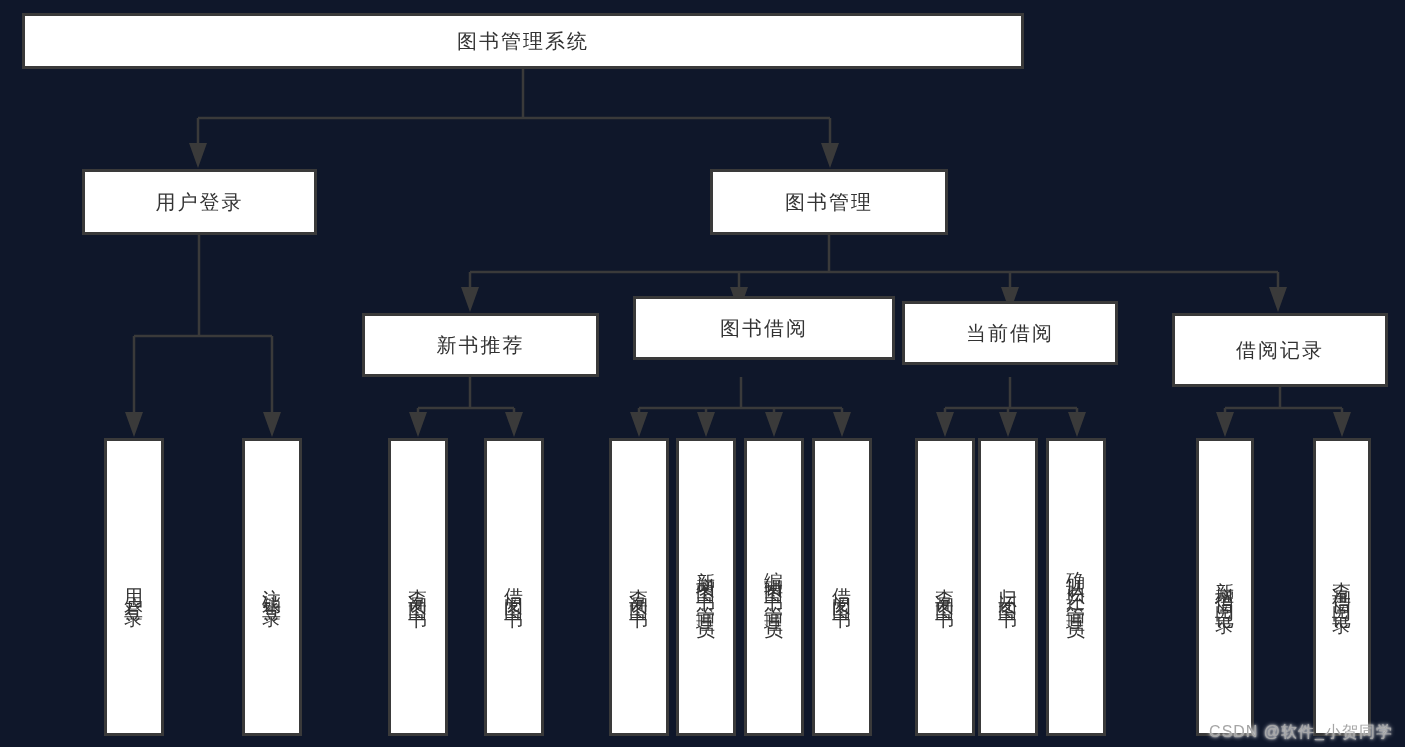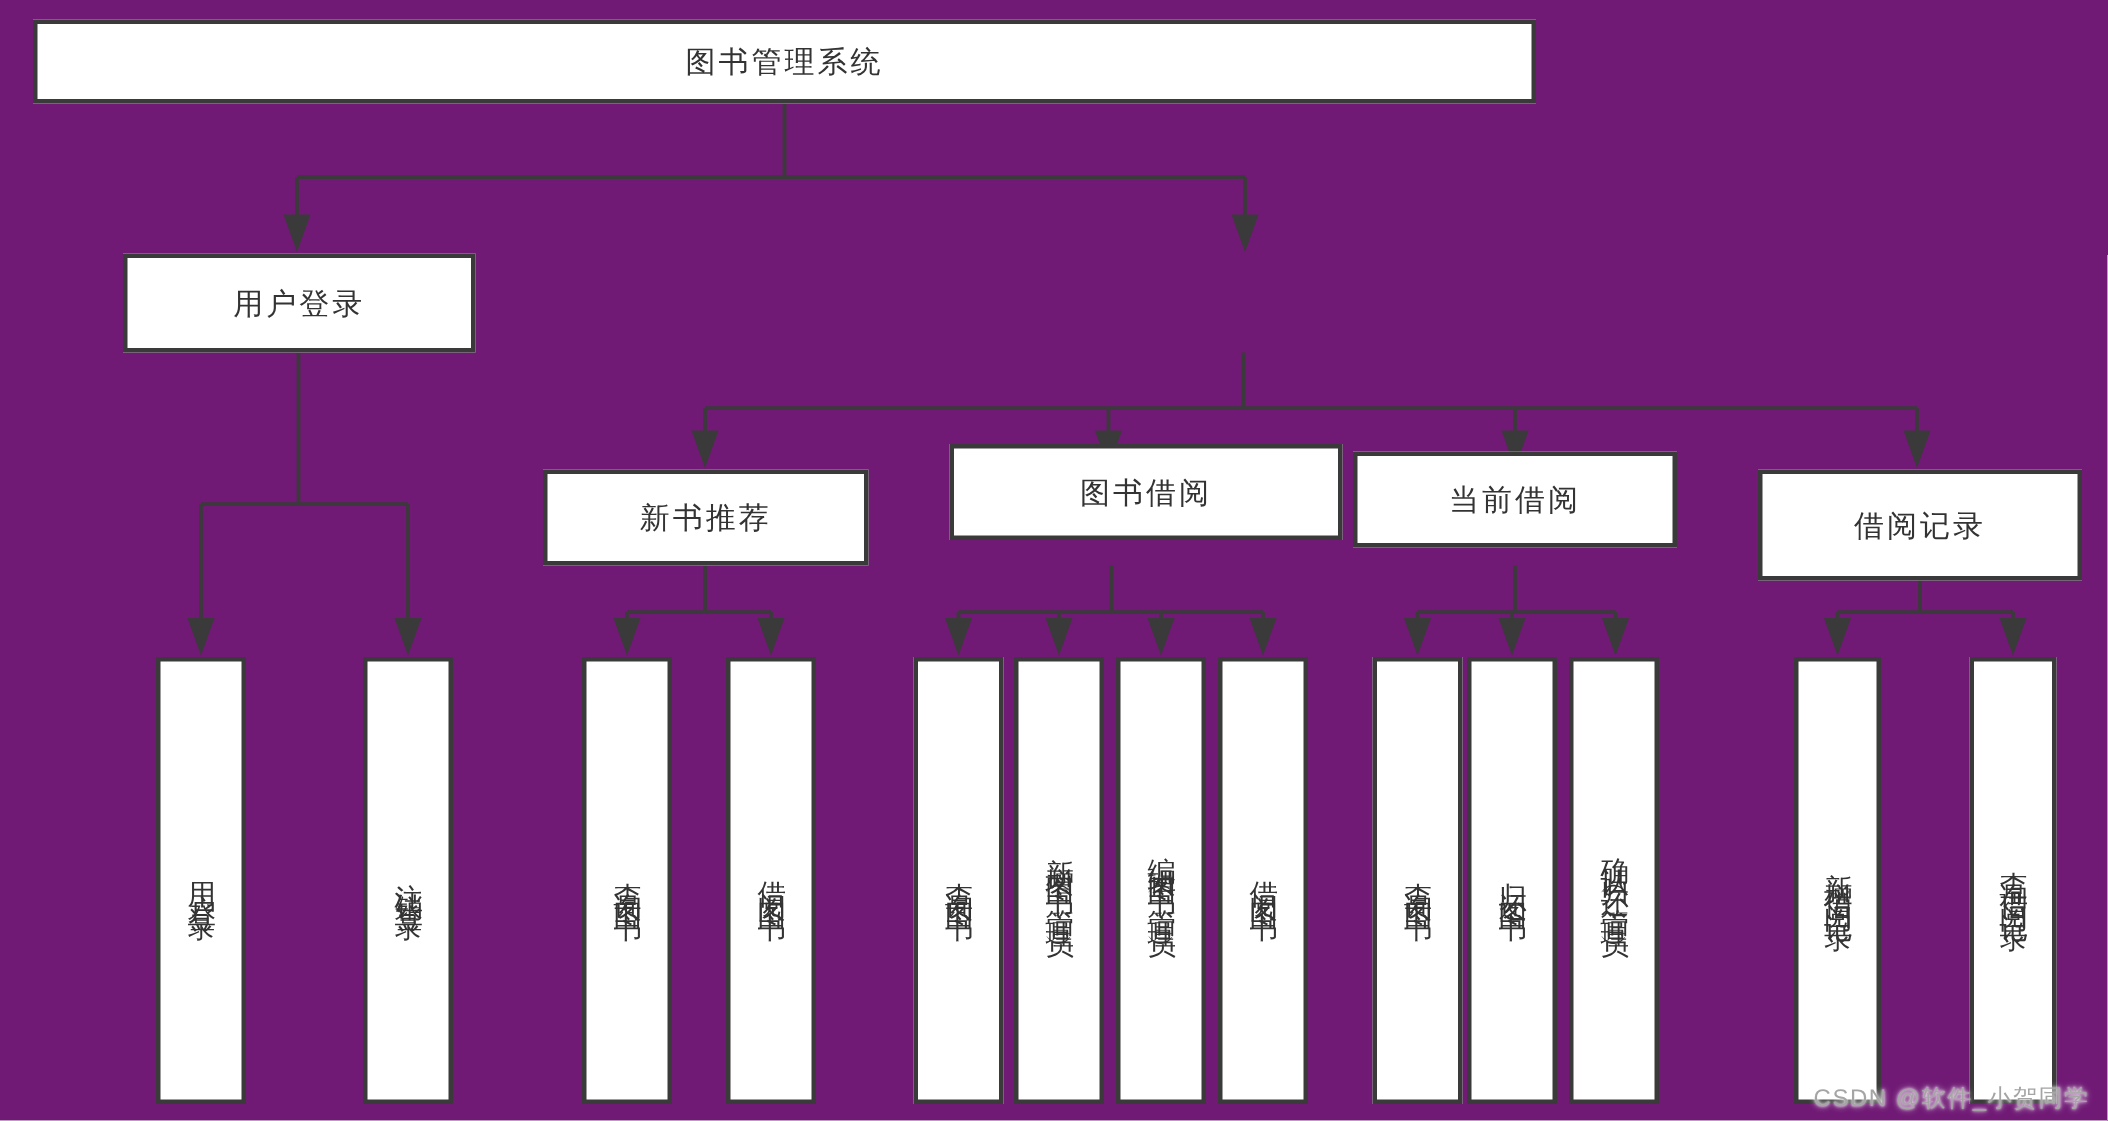--- a/index.html
+++ b/index.html
@@ -5,21 +5,21 @@
   html, body {
     margin: 0;
     padding: 0;
     background: #ffffff;
     font-family: "Liberation Sans", "DejaVu Sans", sans-serif;
   }
   #canvas {
     position: relative;
     width: 1405px;
     height: 747px;
-    background: #701a75;
+    background: #0f172a;
     overflow: hidden;
   }
   #connectors {
     position: absolute;
     left: 0; top: 0;
     width: 1405px; height: 747px;
   }
   .box {
     position: absolute;
     box-sizing: border-box;
@@ -88,22 +88,23 @@
       <polygon points="999,412 1017,412 1008,437"></polygon>
       <polygon points="1068,412 1086,412 1077,437"></polygon>
       <polygon points="1216,412 1234,412 1225,437"></polygon>
       <polygon points="1333,412 1351,412 1342,437"></polygon>
     </g>
   </svg>
 
   <div class="box h" style="left:22px; top:13px; width:1002px; height:56px">图书管理系统</div>
 
   <div class="box h" style="left:82px; top:169px; width:235px; height:66px">用户登录</div>
+  <div class="box h" style="left:710px; top:169px; width:238px; height:66px">图书管理</div>
 
-  <div class="box h" style="left:362px; top:313px; width:217px; height:64px">新书推荐</div>
+  <div class="box h" style="left:362px; top:313px; width:237px; height:64px">新书推荐</div>
   <div class="box h" style="left:633px; top:296px; width:262px; height:64px">图书借阅</div>
   <div class="box h" style="left:902px; top:301px; width:216px; height:64px">当前借阅</div>
   <div class="box h" style="left:1172px; top:313px; width:216px; height:74px">借阅记录</div>
 
   <div class="box" style="left:104px; top:438px; width:60px; height:298px">
     <span class="vtext">用户登录</span>
   </div>
   <div class="box" style="left:242px; top:438px; width:60px; height:298px">
     <span class="vtext">注销登录</span>
   </div>

